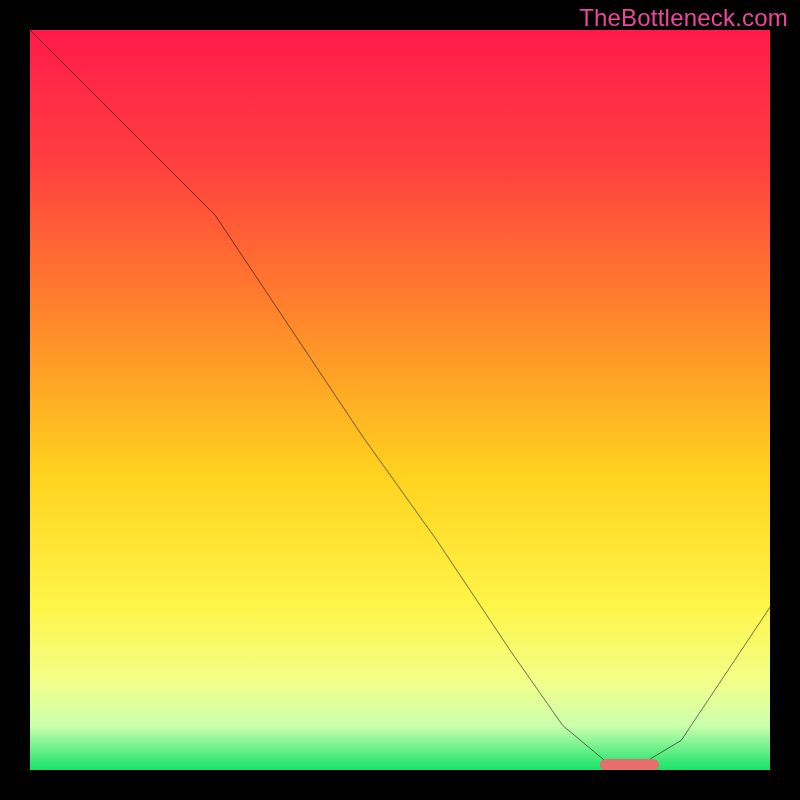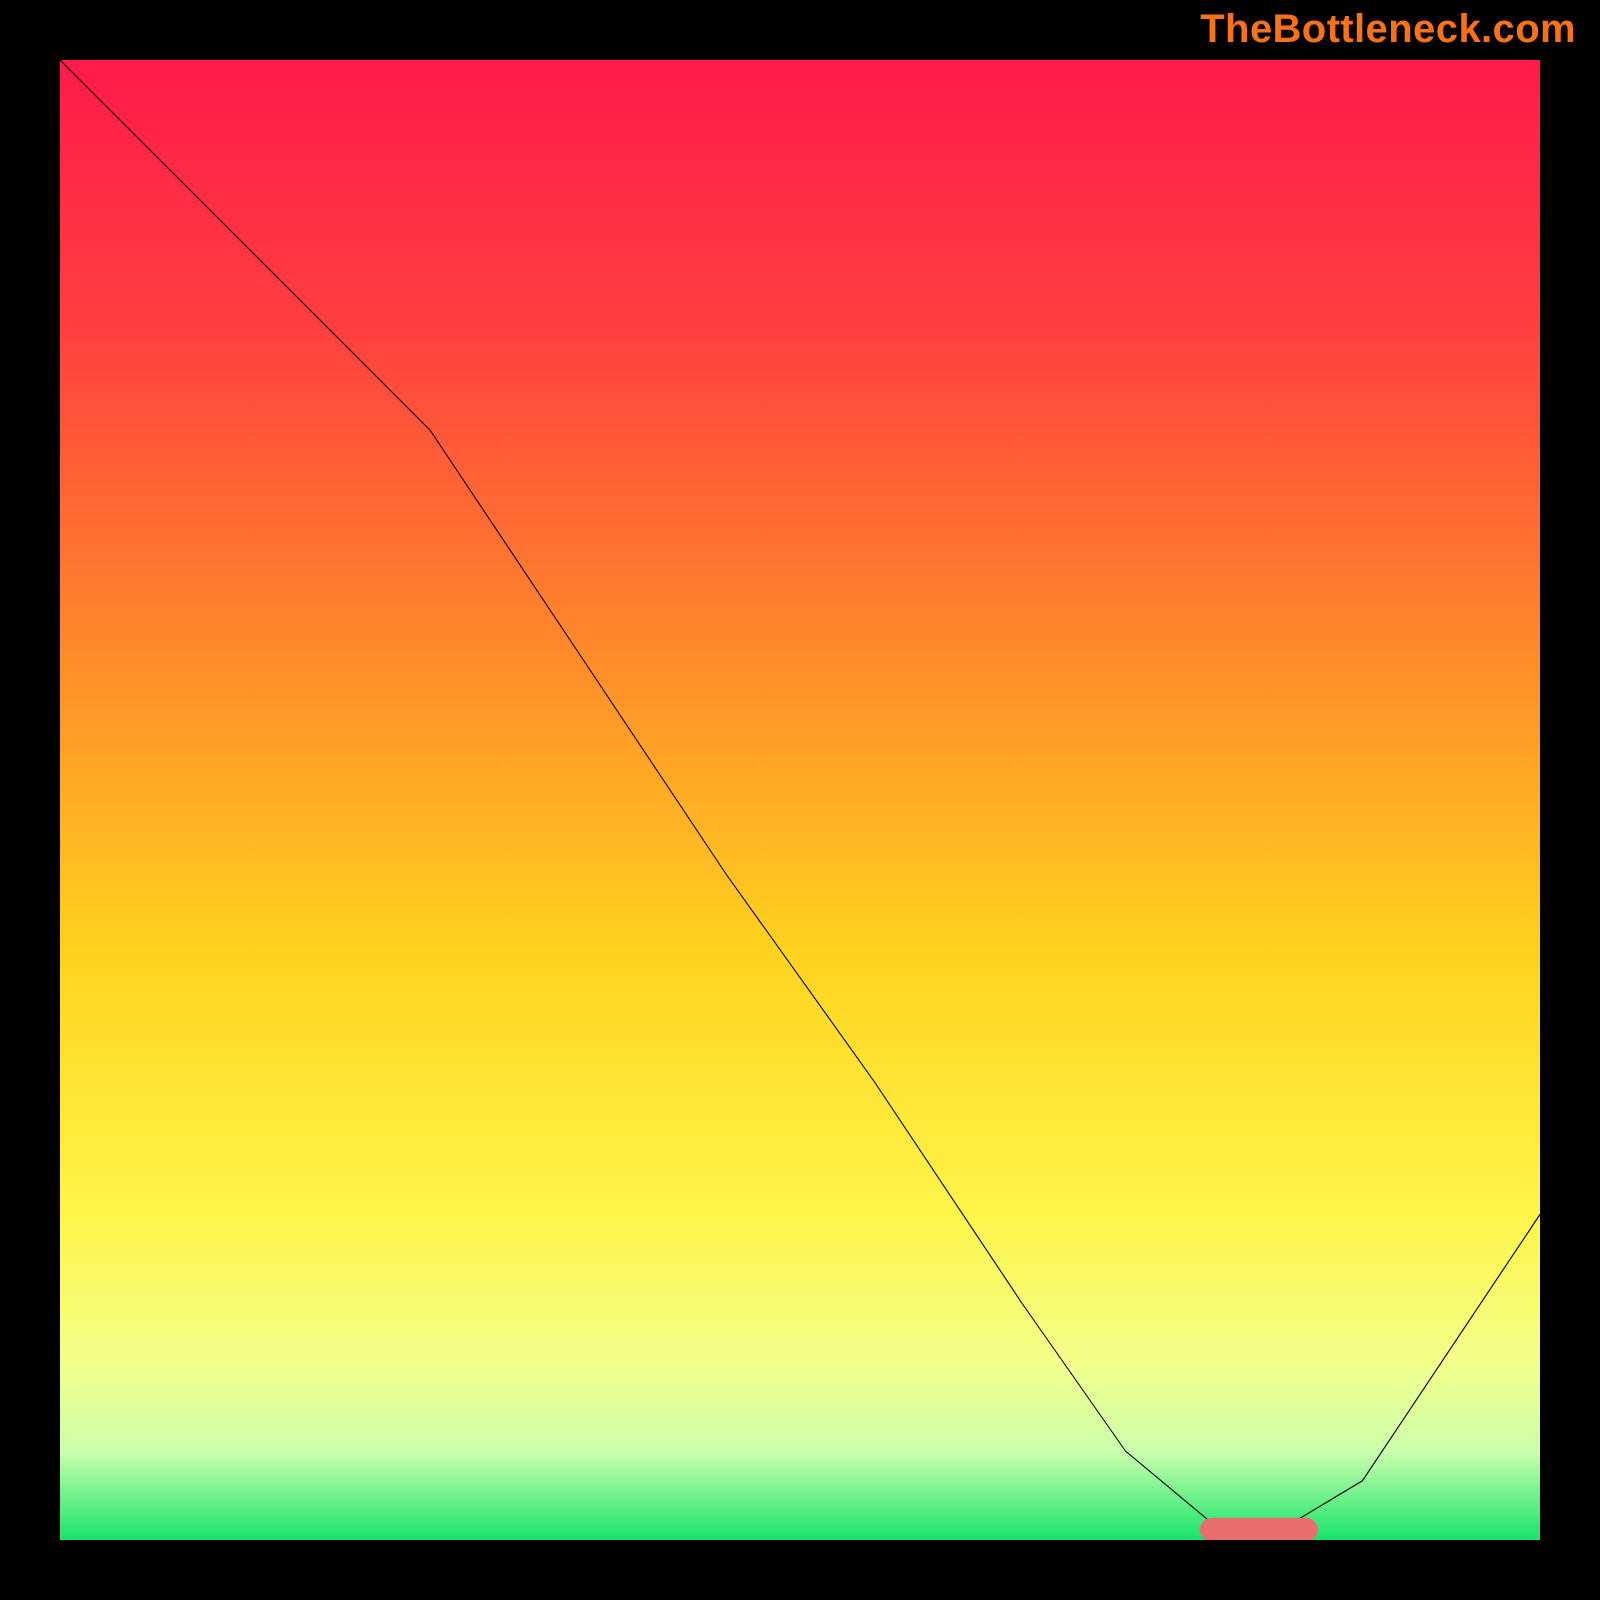--- a/index.html
+++ b/index.html
@@ -14,23 +14,23 @@
   .frame {
     position: relative;
     width: 800px;
     height: 800px;
     background: #000;
   }
   .watermark {
     position: absolute;
     top: 4px;
     right: 12px;
-    color: #f97316;
-    font-size: 20px;
-    font-weight: 700;
+    color: #ec4899;
+    font-size: 24px;
+    font-weight: 400;
     letter-spacing: 0.2px;
     user-select: none;
   }
   .plot {
     position: absolute;
     left: 30px;
     top: 30px;
     width: 740px;
     height: 740px;
   }

